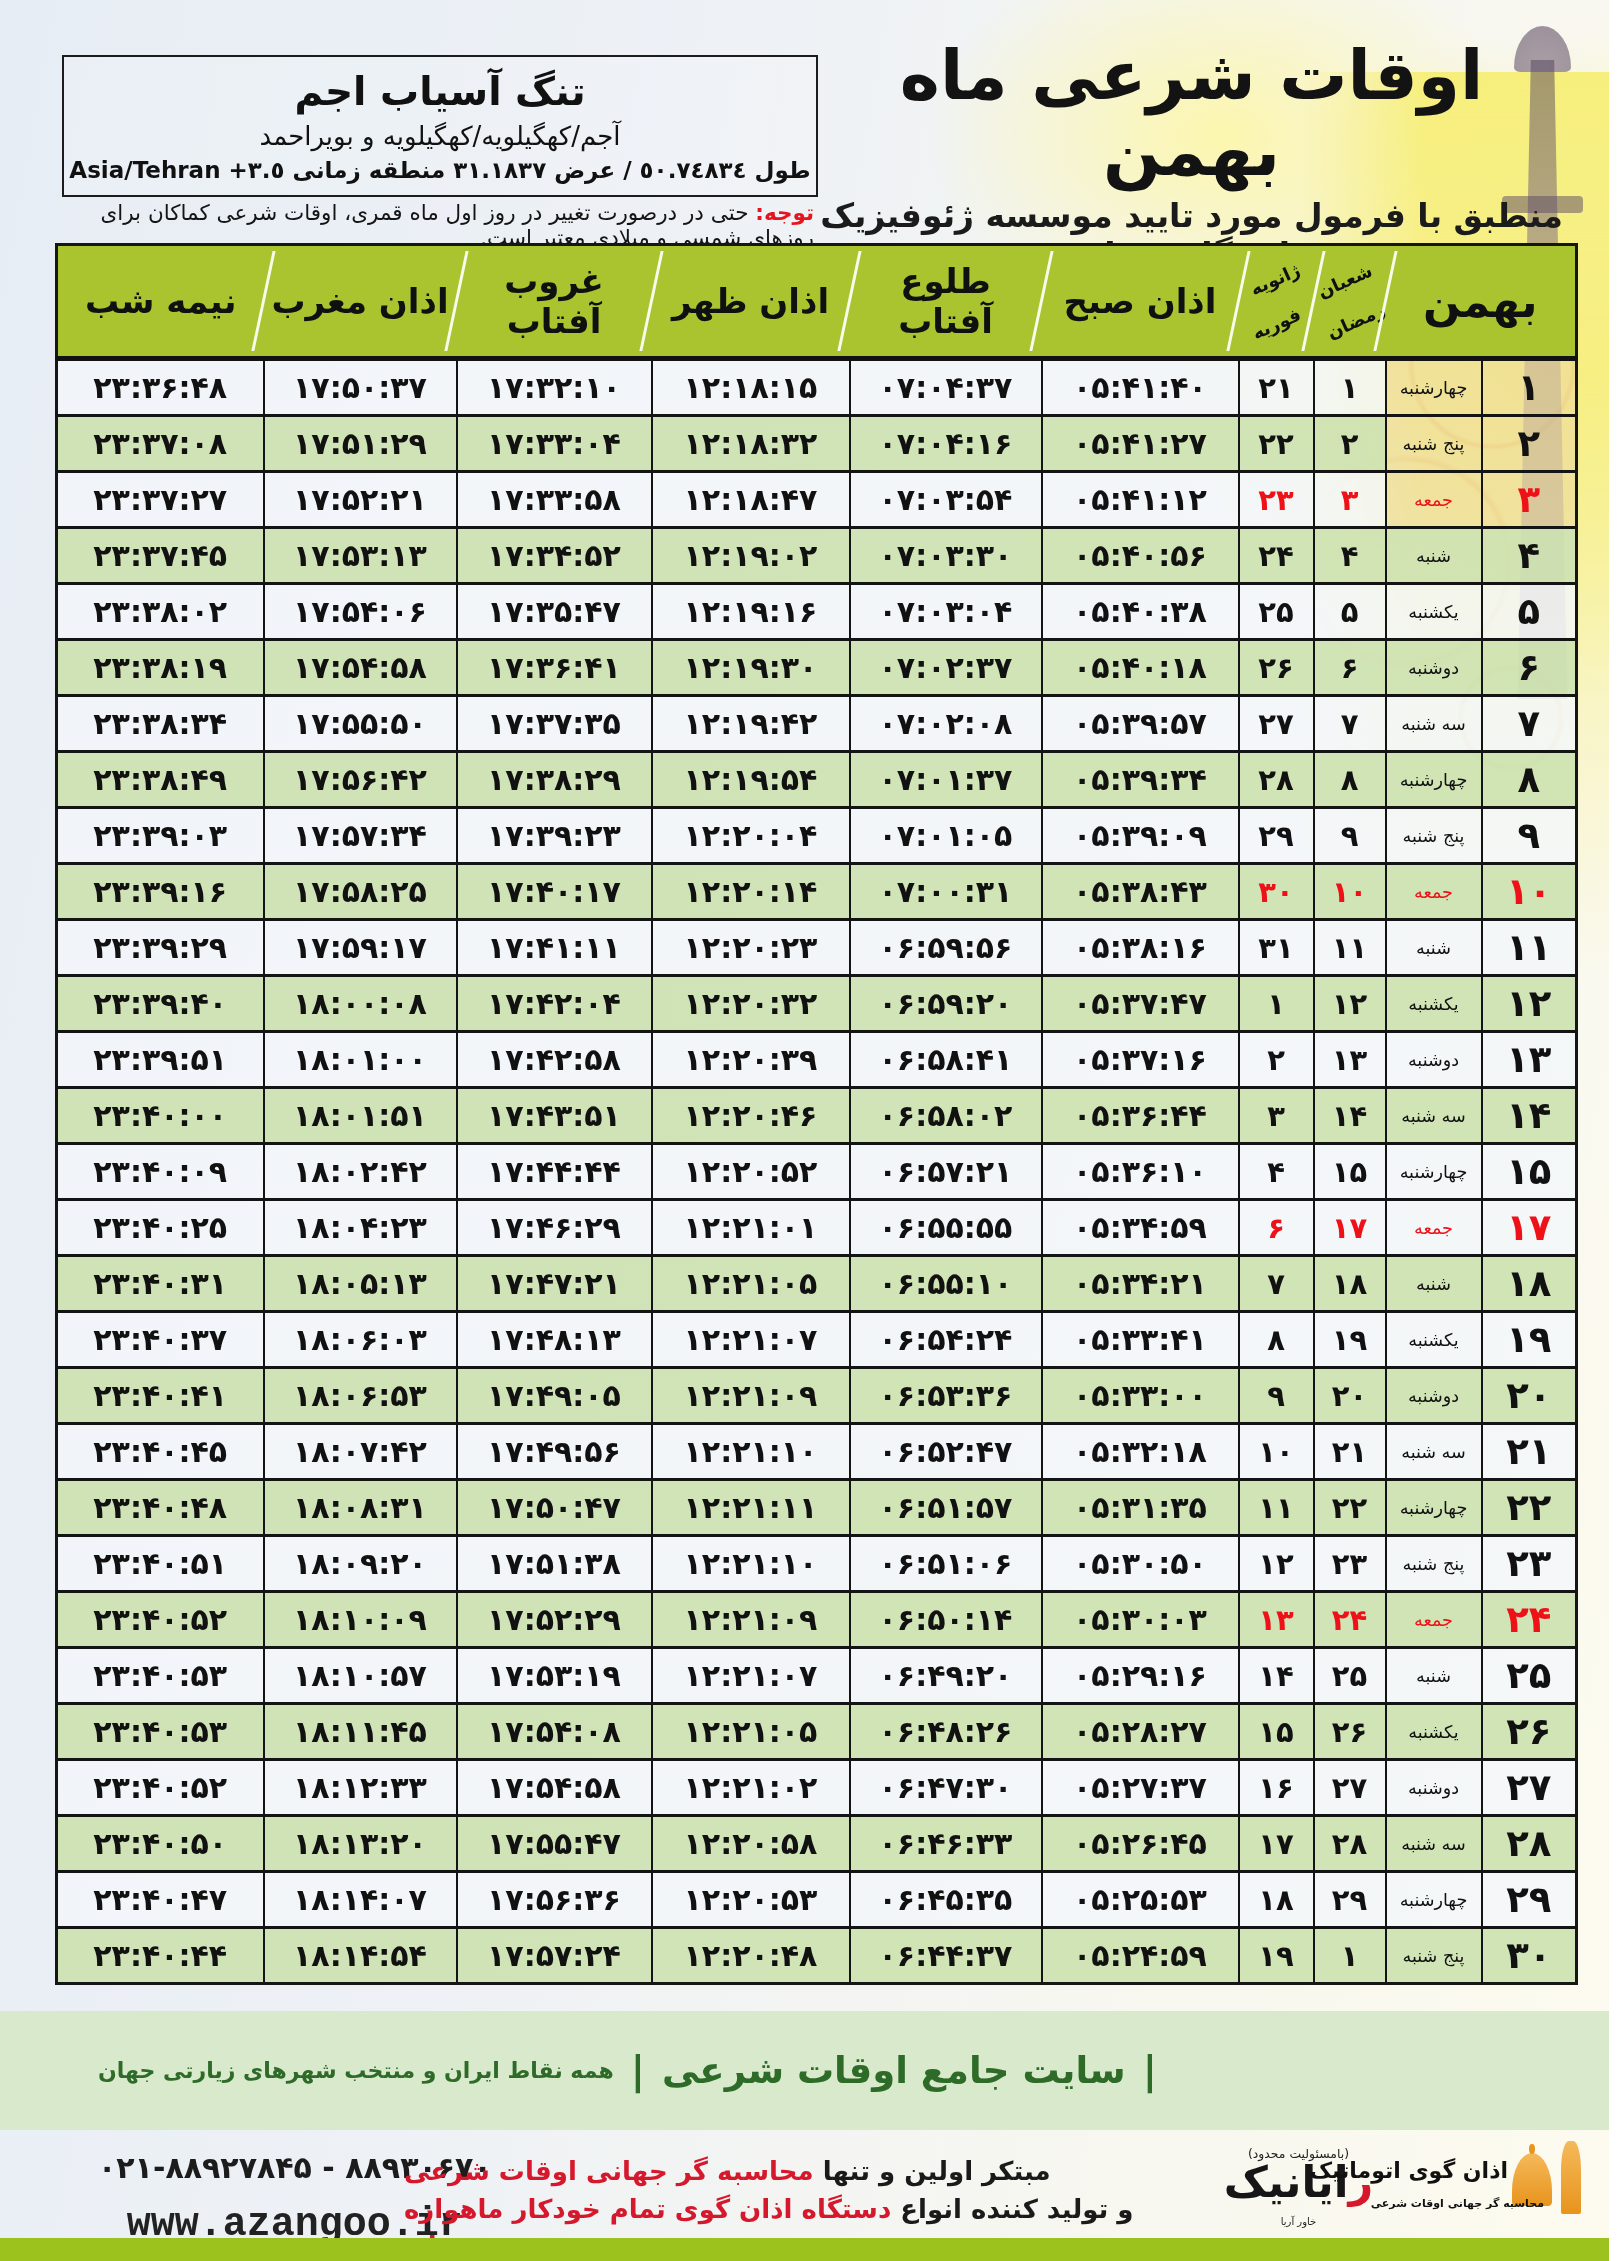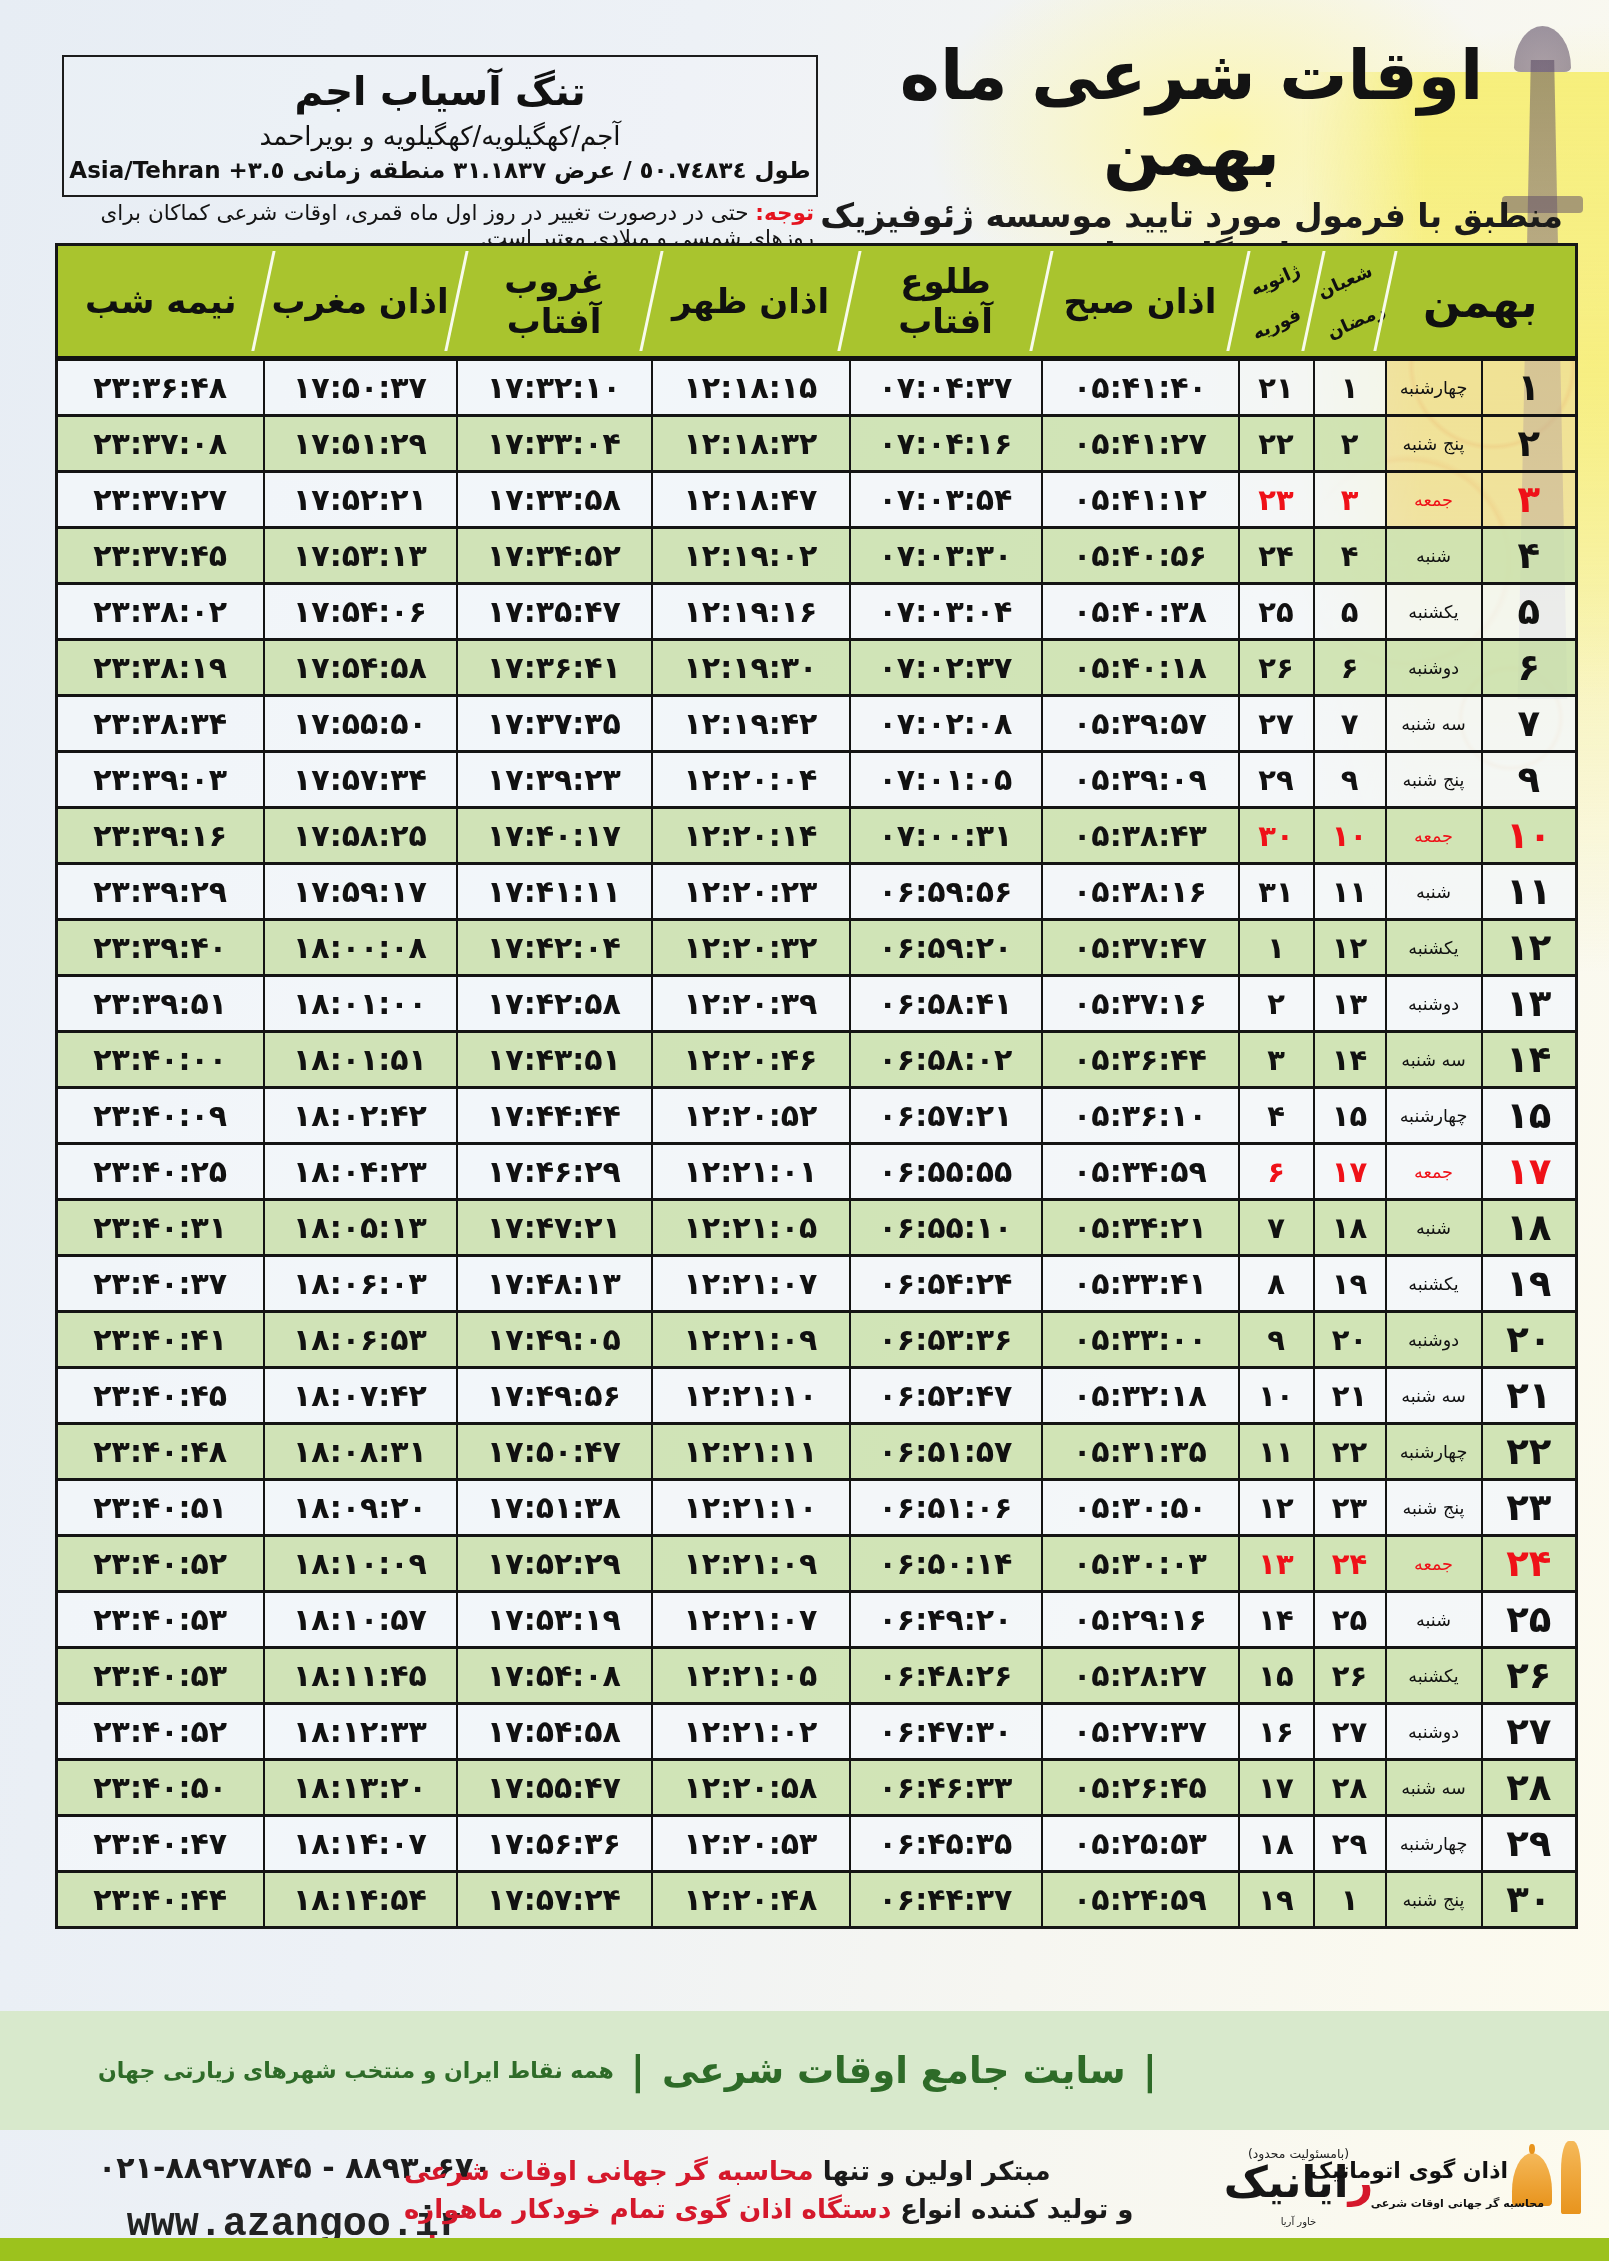--- a/index.html
+++ b/index.html
@@ -235,20 +235,32 @@
             <td class="c-time">۱۷:۵۵:۵۰</td>
             <td class="c-time">۱۷:۳۷:۳۵</td>
             <td class="c-time">۱۲:۱۹:۴۲</td>
             <td class="c-time">۰۷:۰۲:۰۸</td>
             <td class="c-time">۰۵:۳۹:۵۷</td>
             <td class="c-small">۲۷</td>
             <td class="c-small">۷</td>
             <td class="c-weekday">سه شنبه</td>
             <td class="c-day">۷</td>
           </tr>
+          <tr class="even">
+            <td class="c-time">۲۳:۳۸:۴۹</td>
+            <td class="c-time">۱۷:۵۶:۴۲</td>
+            <td class="c-time">۱۷:۳۸:۲۹</td>
+            <td class="c-time">۱۲:۱۹:۵۴</td>
+            <td class="c-time">۰۷:۰۱:۳۷</td>
+            <td class="c-time">۰۵:۳۹:۳۴</td>
+            <td class="c-small">۲۸</td>
+            <td class="c-small">۸</td>
+            <td class="c-weekday">چهارشنبه</td>
+            <td class="c-day">۸</td>
+          </tr>
           <tr class="odd">
             <td class="c-time">۲۳:۳۹:۰۳</td>
             <td class="c-time">۱۷:۵۷:۳۴</td>
             <td class="c-time">۱۷:۳۹:۲۳</td>
             <td class="c-time">۱۲:۲۰:۰۴</td>
             <td class="c-time">۰۷:۰۱:۰۵</td>
             <td class="c-time">۰۵:۳۹:۰۹</td>
             <td class="c-small">۲۹</td>
             <td class="c-small">۹</td>
             <td class="c-weekday">پنج شنبه</td>

